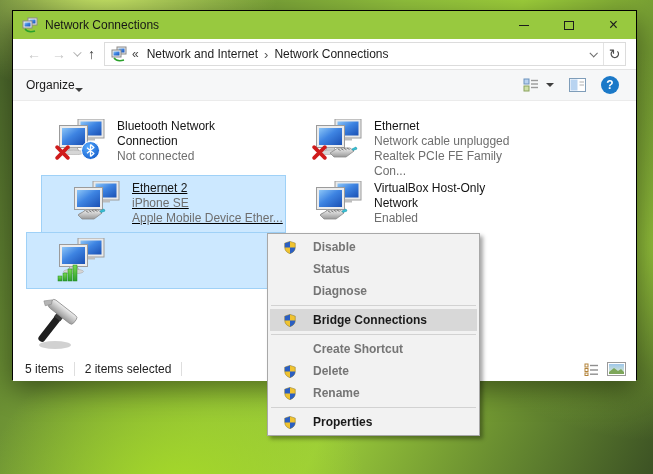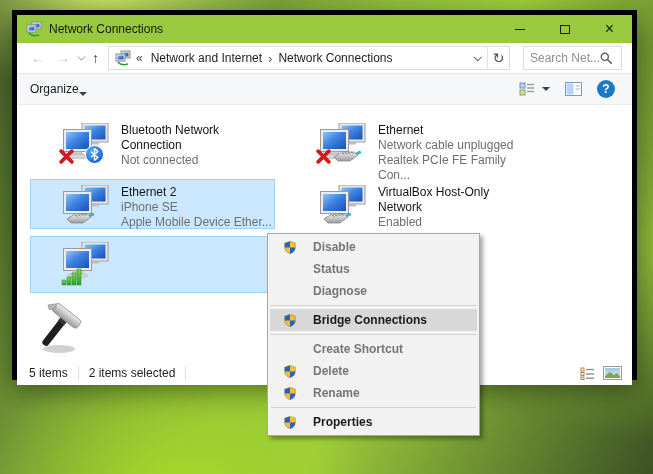--- a/index.html
+++ b/index.html
@@ -10,21 +10,21 @@
   .bg { position:absolute; inset:0;
     background:
       radial-gradient(ellipse 250px 170px at 16% -4%, rgba(215,243,110,.95), rgba(215,243,110,0) 70%),
       radial-gradient(ellipse 280px 230px at 27% 104%, rgba(168,220,38,.9), rgba(168,220,38,0) 68%),
       radial-gradient(ellipse 330px 260px at 102% 52%, rgba(163,212,62,.75), rgba(163,212,62,0) 75%),
       linear-gradient(115deg, #46602a 0%, #6c9134 22%, #8fbe3c 46%, #9ccd3a 60%, #5d7e2e 86%, #3c5224 100%);
   }
 
   
   .window { position:absolute; left:12px; top:10px; width:625px; height:370px;
-    background:#be185d; border:5px solid #000000;
+    background:#be185d; border:1px solid #000000;
     box-shadow:0 10px 26px rgba(0,0,0,.45); }
 
   .titlebar { height:28px; background:#98c93f; display:flex; align-items:center; padding-left:9px; }
   .titlebar .title { margin-left:7px; color:#161616; }
   .controls { margin-left:auto; display:flex; height:100%; }
   .ctl { width:45px; height:100%; display:flex; align-items:center; justify-content:center; color:#1c1c1c; }
   .glyph-min { width:10px; height:1px; background:#1c1c1c; display:block; }
   .glyph-max { width:10px; height:9px; border:1px solid #1c1c1c; display:block; }
   .glyph-close { font-size:16px; line-height:1; }
 
@@ -74,21 +74,21 @@
     border:1px solid transparent; }
   .tile.selected { background:#cce8ff; border-color:#9fd1f7; }
   .tile-iconwrap { position:relative; width:48px; height:44px; flex:none; }
   .badge { position:absolute; }
   .tile-text { margin-left:10px; width:152px; line-height:15px; }
   .tile-name { color:#141414; }
   .tile-sub { color:#6e6e6e; }
 
   .t-r1c1 { left:13px;  top:12px;  height:58px; }
   .t-r1c2 { left:270px; top:12px;  height:58px; }
-  .t-r2c1 { left:13px;  top:74px;  height:50px; }
+  .t-r2c1 { left:28px;  top:74px;  height:58px;text-decoration:underline; }
   .t-r2c2 { left:270px; top:74px;  height:54px; }
   .t-r3c1 { left:13px;  top:131px; height:57px; }
 
   .hammer { position:absolute; left:16px; top:196px; }
 
   
   .statusbar { height:24px; background:#fff; display:flex; align-items:center;
     padding:0 10px 0 12px; color:#222; }
   .sb-sep { width:1px; height:14px; background:#dedede; margin:0 10px; }
   .sb-right { margin-left:auto; display:flex; align-items:center; gap:8px; }
@@ -178,27 +178,20 @@
       <span class="crumb-sep">›</span>
       <span class="crumb">Network Connections</span>
       <div class="addr-right">
         <span class="addr-chev-btn">
             <span class="chev"></span>
           </span>
         <span class="refresh-btn">↻</span>
       </div>
     </div>
 
-    <div class="searchbox">
-      <input type="text" placeholder="Search Net..." style="">
-      <svg width="13" height="13" viewBox="0 0 14 14">
-        <circle cx="5.2" cy="5.2" r="3.8" fill="none" stroke="#5e5e5e" stroke-width="1.5"></circle>
-        <line x1="8.2" y1="8.2" x2="12.6" y2="12.6" stroke="#5e5e5e" stroke-width="1.6"></line>
-      </svg>
-    </div>
   </div>
 
   <div class="commandbar">
     <div class="organize">
       <span>Organize</span>
       <span class="caret-down"></span>
     </div>
     <div class="cmd-right">
       <div class="views-btn">
         <svg width="16" height="14" viewBox="0 0 16 14">

